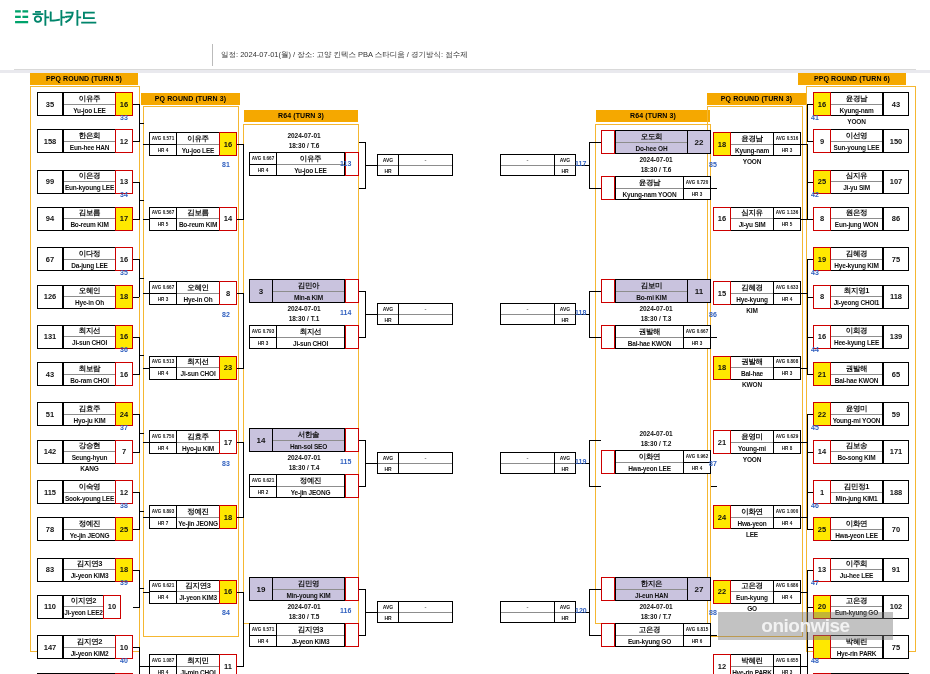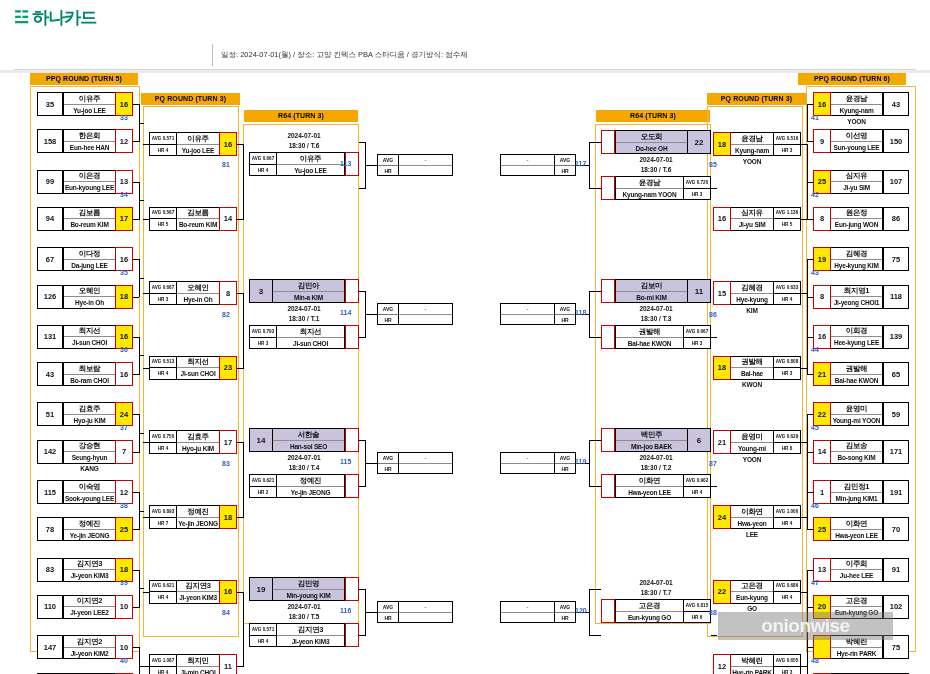--- a/index.html
+++ b/index.html
@@ -259,21 +259,21 @@
     <div class="ln" style="left: 133px; top: 529.3px; width: 6px; height: 1px;"></div>
     <div class="slot" style="left: 37px; top: 557.6px; width: 96px;">
       <div class="rank">83</div>
       <div class="names bl">
         <div class="kr">김지연3</div>
         <div class="en">Ji-yeon KIM3</div>
       </div>
       <div class="score win">18</div>
     </div>
     <div class="ln" style="left: 133px; top: 569.6px; width: 6px; height: 1px;"></div>
-    <div class="slot" style="left: 37px; top: 594.9px; width: 96px;">
+    <div class="slot" style="left: 37px; top: 594.9px; width: 84px;">
       <div class="rank">110</div>
       <div class="names bl">
         <div class="kr">이지연2</div>
         <div class="en">Ji-yeon LEE2</div>
       </div>
       <div class="score">10</div>
     </div>
     <div class="ln" style="left: 133px; top: 606.9px; width: 6px; height: 1px;"></div>
     <div class="slot" style="left: 37px; top: 635.2px; width: 96px;">
       <div class="rank">147</div>
@@ -677,28 +677,20 @@
           <div class="hr">HR 3</div>
         </div>
       </div>
     </div>
     <div class="ln" style="left: 589px; top: 291px; width: 12px; height: 1px;"></div>
     <div class="ln" style="left: 589px; top: 337px; width: 12px; height: 1px;"></div>
     <div class="ln" style="left: 589px; top: 291px; width: 1px; height: 47px;"></div>
     <div class="mnum" style="left: 575px; top: 309px;">118</div>
     <div class="ln" style="left: 711px; top: 337px; width: 6px; height: 1px;"></div>
     <div class="r64" style="left: 601px; top: 428px;">
-      <div class="row">
-        <div class="empty"></div>
-        <div class="nm" style="border-left: 1px solid rgb(0, 0, 0); border-right: none;">
-          <div class="kr">백민주</div>
-          <div class="en">Min-joo BAEK</div>
-        </div>
-        <div class="seat">6</div>
-      </div>
       <div class="mid">
         <div>2024-07-01</div>
         <div>18:30 / T.2</div>
       </div>
       <div class="row">
         <div class="empty"></div>
         <div class="nm white" style="border-left: 1px solid rgb(0, 0, 0); border-right: none;">
           <div class="kr">이화연</div>
           <div class="en">Hwa-yeon LEE</div>
         </div>
@@ -707,20 +699,28 @@
           <div class="hr">HR 4</div>
         </div>
       </div>
     </div>
     <div class="ln" style="left: 589px; top: 440px; width: 12px; height: 1px;"></div>
     <div class="ln" style="left: 589px; top: 486px; width: 12px; height: 1px;"></div>
     <div class="ln" style="left: 589px; top: 440px; width: 1px; height: 47px;"></div>
     <div class="mnum" style="left: 575px; top: 458px;">119</div>
     <div class="ln" style="left: 711px; top: 486px; width: 6px; height: 1px;"></div>
     <div class="r64" style="left: 601px; top: 577px;">
+      <div class="row">
+        <div class="empty"></div>
+        <div class="nm" style="border-left: 1px solid rgb(0, 0, 0); border-right: none;">
+          <div class="kr">한지은</div>
+          <div class="en">Ji-eun HAN</div>
+        </div>
+        <div class="seat">27</div>
+      </div>
       <div class="mid">
         <div>2024-07-01</div>
         <div>18:30 / T.7</div>
       </div>
       <div class="row">
         <div class="empty"></div>
         <div class="nm white" style="border-left: 1px solid rgb(0, 0, 0); border-right: none;">
           <div class="kr">고은경</div>
           <div class="en">Eun-kyung GO</div>
         </div>
@@ -928,21 +928,21 @@
       </div>
       <div class="rank">171</div>
     </div>
     <div class="ln" style="left: 807px; top: 451.7px; width: 6px; height: 1px;"></div>
     <div class="slot" style="left: 813px; top: 480px; width: 96px;">
       <div class="score">1</div>
       <div class="names br">
         <div class="kr">김민정1</div>
         <div class="en">Min-jung KIM1</div>
       </div>
-      <div class="rank">191</div>
+      <div class="rank">188</div>
     </div>
     <div class="ln" style="left: 807px; top: 492px; width: 6px; height: 1px;"></div>
     <div class="slot" style="left: 813px; top: 517.3px; width: 96px;">
       <div class="score win">25</div>
       <div class="names br">
         <div class="kr">이화연</div>
         <div class="en">Hwa-yeon LEE</div>
       </div>
       <div class="rank">70</div>
     </div>

